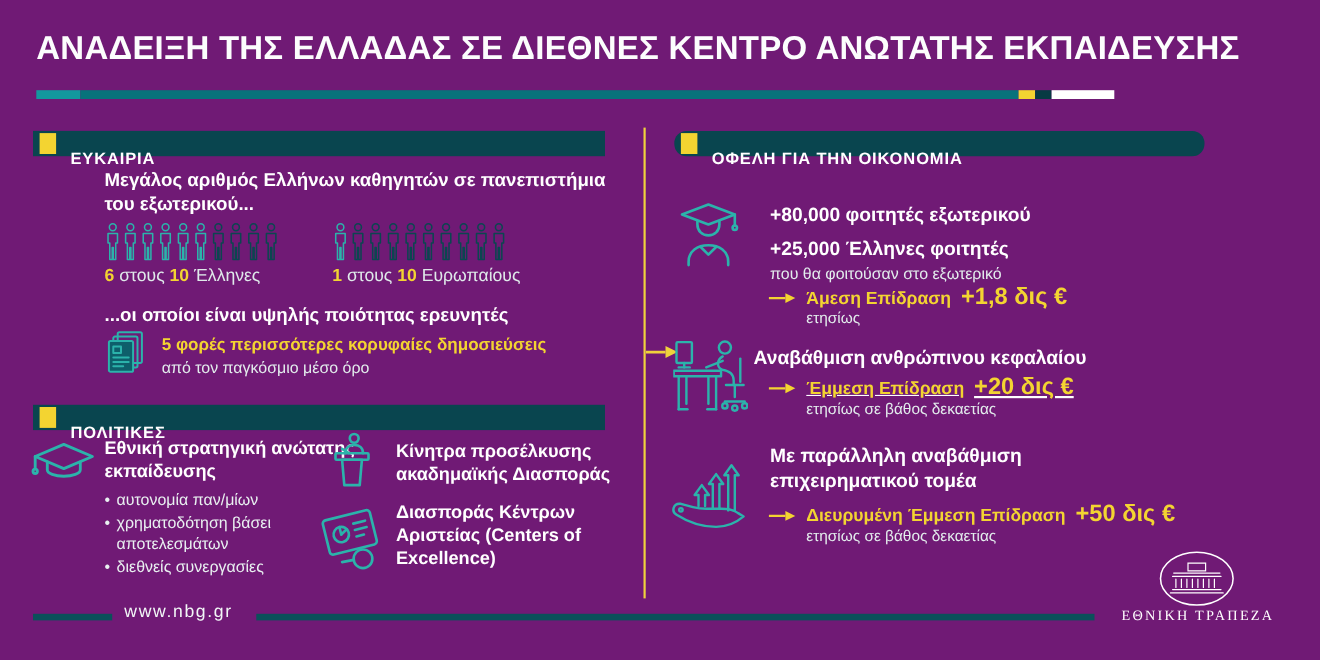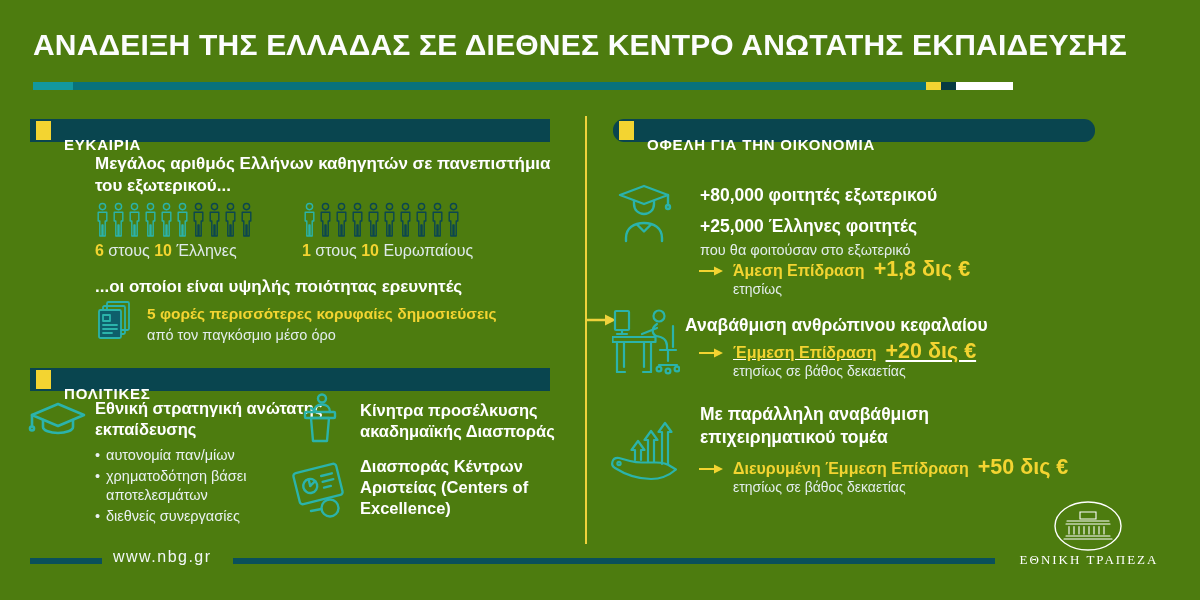--- a/index.html
+++ b/index.html
@@ -1,16 +1,16 @@
 <!DOCTYPE html>
 <html><head>
 <meta charset="utf-8">
 <style>
   html,body{margin:0;padding:0;background:#07343c;}
-  .stage{position:relative;width:1200px;height:600px;background:#4d7c0f;overflow:hidden;
+  .stage{position:relative;width:1200px;height:600px;background:#701a75;overflow:hidden;
          font-family:"Liberation Sans", sans-serif;color:#FFFFFF;}
   .abs{position:absolute;}
 
   
   .title{left:33px;top:28px;font-size:30px;font-weight:bold;letter-spacing:.2px;white-space:nowrap;color:#FCFDFD;}
   .title-bar{left:33px;top:82px;height:8px;display:flex;}
   .seg{height:8px;}
   .seg1{width:40px;background:#13989E;}
   .seg2{width:853px;background:#08727B;}
   .seg3{width:15px;background:#F3D431;}

